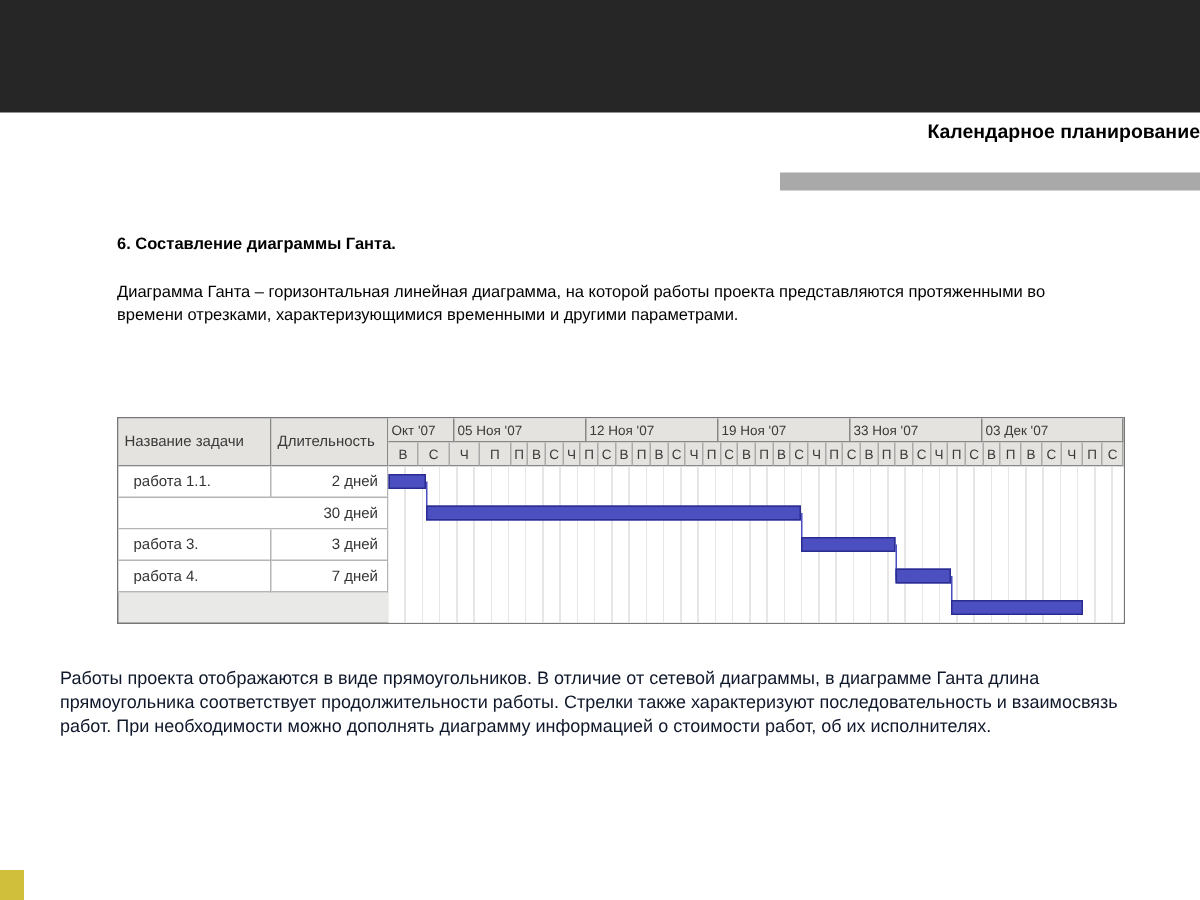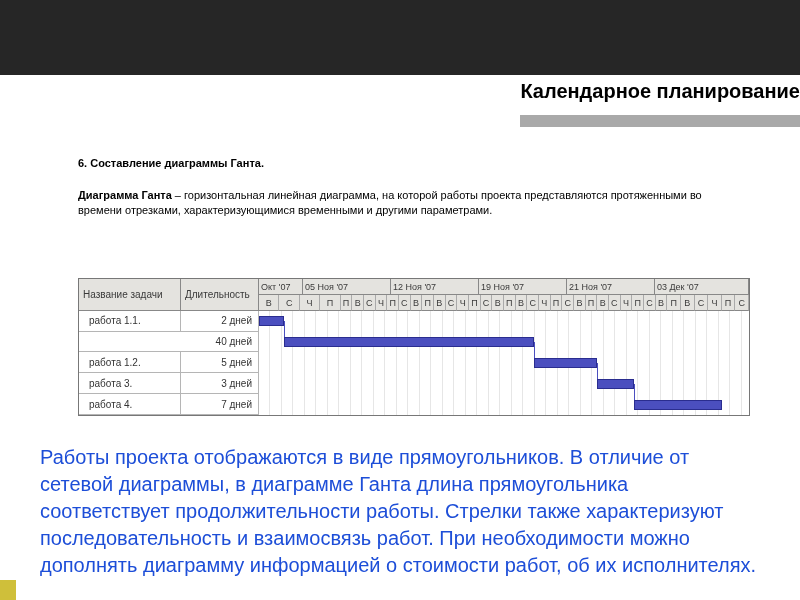--- a/index.html
+++ b/index.html
@@ -19,21 +19,21 @@
   .top-dark {
     background: #262626;
     height: 75px;
     width: 100%;
   }
   .title {
     position: absolute;
     top: 80px;
     right: 0;
     font-weight: bold;
-    font-size: 20px;
+    font-size: 13px;
     color: #000;
     padding-right: 0;
   }
   .accent-bar {
     position: absolute;
     top: 115px;
     left: 520px;
     height: 12px;
     width: 280px;
     background: #a9a9a9;
@@ -41,21 +41,21 @@
   .text-block {
     position: absolute;
     left: 78px;
     width: 660px;
     font-size: 11px;
     line-height: 1.35;
     color: #000;
   }
   .t1 { top: 156px; font-weight: bold; }
   .t2 { top: 188px; }
-  .t2 b { font-weight: bold; text-align: right; }
+  .t2 b { font-weight: normal; text-align: right; }
   .chart-wrap {
     position: absolute;
     top: 278px;
     left: 78px;
     width: 672px;
     height: 138px;
     border: 1px solid #777;
     background: #e9e9e7;
     display: flex;
     font-size: 10px;
@@ -162,23 +162,23 @@
     width: 0; height: 0;
     border-top: 3px solid transparent;
     border-bottom: 3px solid transparent;
     border-left: 4px solid #4b4fbf;
   }
   .bottom-text {
     position: absolute;
     top: 444px;
     left: 40px;
     width: 720px;
-    font-size: 20px;
+    font-size: 12px;
     line-height: 1.35;
-    color: #1d4ed8;
+    color: #0f172a;
   }
   .corner {
     position: absolute;
     bottom: 0;
     left: 0;
     width: 16px;
     height: 20px;
     background: #cfbf3a;
   }
 </style>
@@ -200,43 +200,39 @@
     <div class="chart-left">
       <div class="chart-left-head">
         <div class="col-name">Название задачи</div>
         <div class="col-dur">Длительность</div>
       </div>
       <div class="chart-row">
         <div class="c-name">работа 1.1.</div>
         <div class="c-dur">2 дней</div>
       </div>
       <div class="chart-row">
-        <div class="c-dur">40 дней</div>
-      </div>
-      <div class="chart-row">
-        <div class="c-name">работа 1.2.</div>
-        <div class="c-dur">5 дней</div>
+        <div class="c-dur">30 дней</div>
       </div>
       <div class="chart-row">
         <div class="c-name">работа 3.</div>
         <div class="c-dur">3 дней</div>
       </div>
       <div class="chart-row">
         <div class="c-name">работа 4.</div>
         <div class="c-dur">7 дней</div>
       </div>
     </div>
 
     <div class="chart-right">
       <div class="right-head1">
         <div style="width:44px">Окт '07</div>
         <div style="width:88px">05 Ноя '07</div>
         <div style="width:88px">12 Ноя '07</div>
         <div style="width:88px">19 Ноя '07</div>
-        <div style="width:88px">21 Ноя '07</div>
+        <div style="width:88px">33 Ноя '07</div>
         <div style="flex:1">03 Дек '07</div>
       </div>
       <div class="right-head2" id="dayhead">
           <div style="width: 44px;">
             <span>В</span>
             <span>С</span>
             <span>Ч</span>
             <span>П</span>
           </div>
           <div style="width: 88px;">

